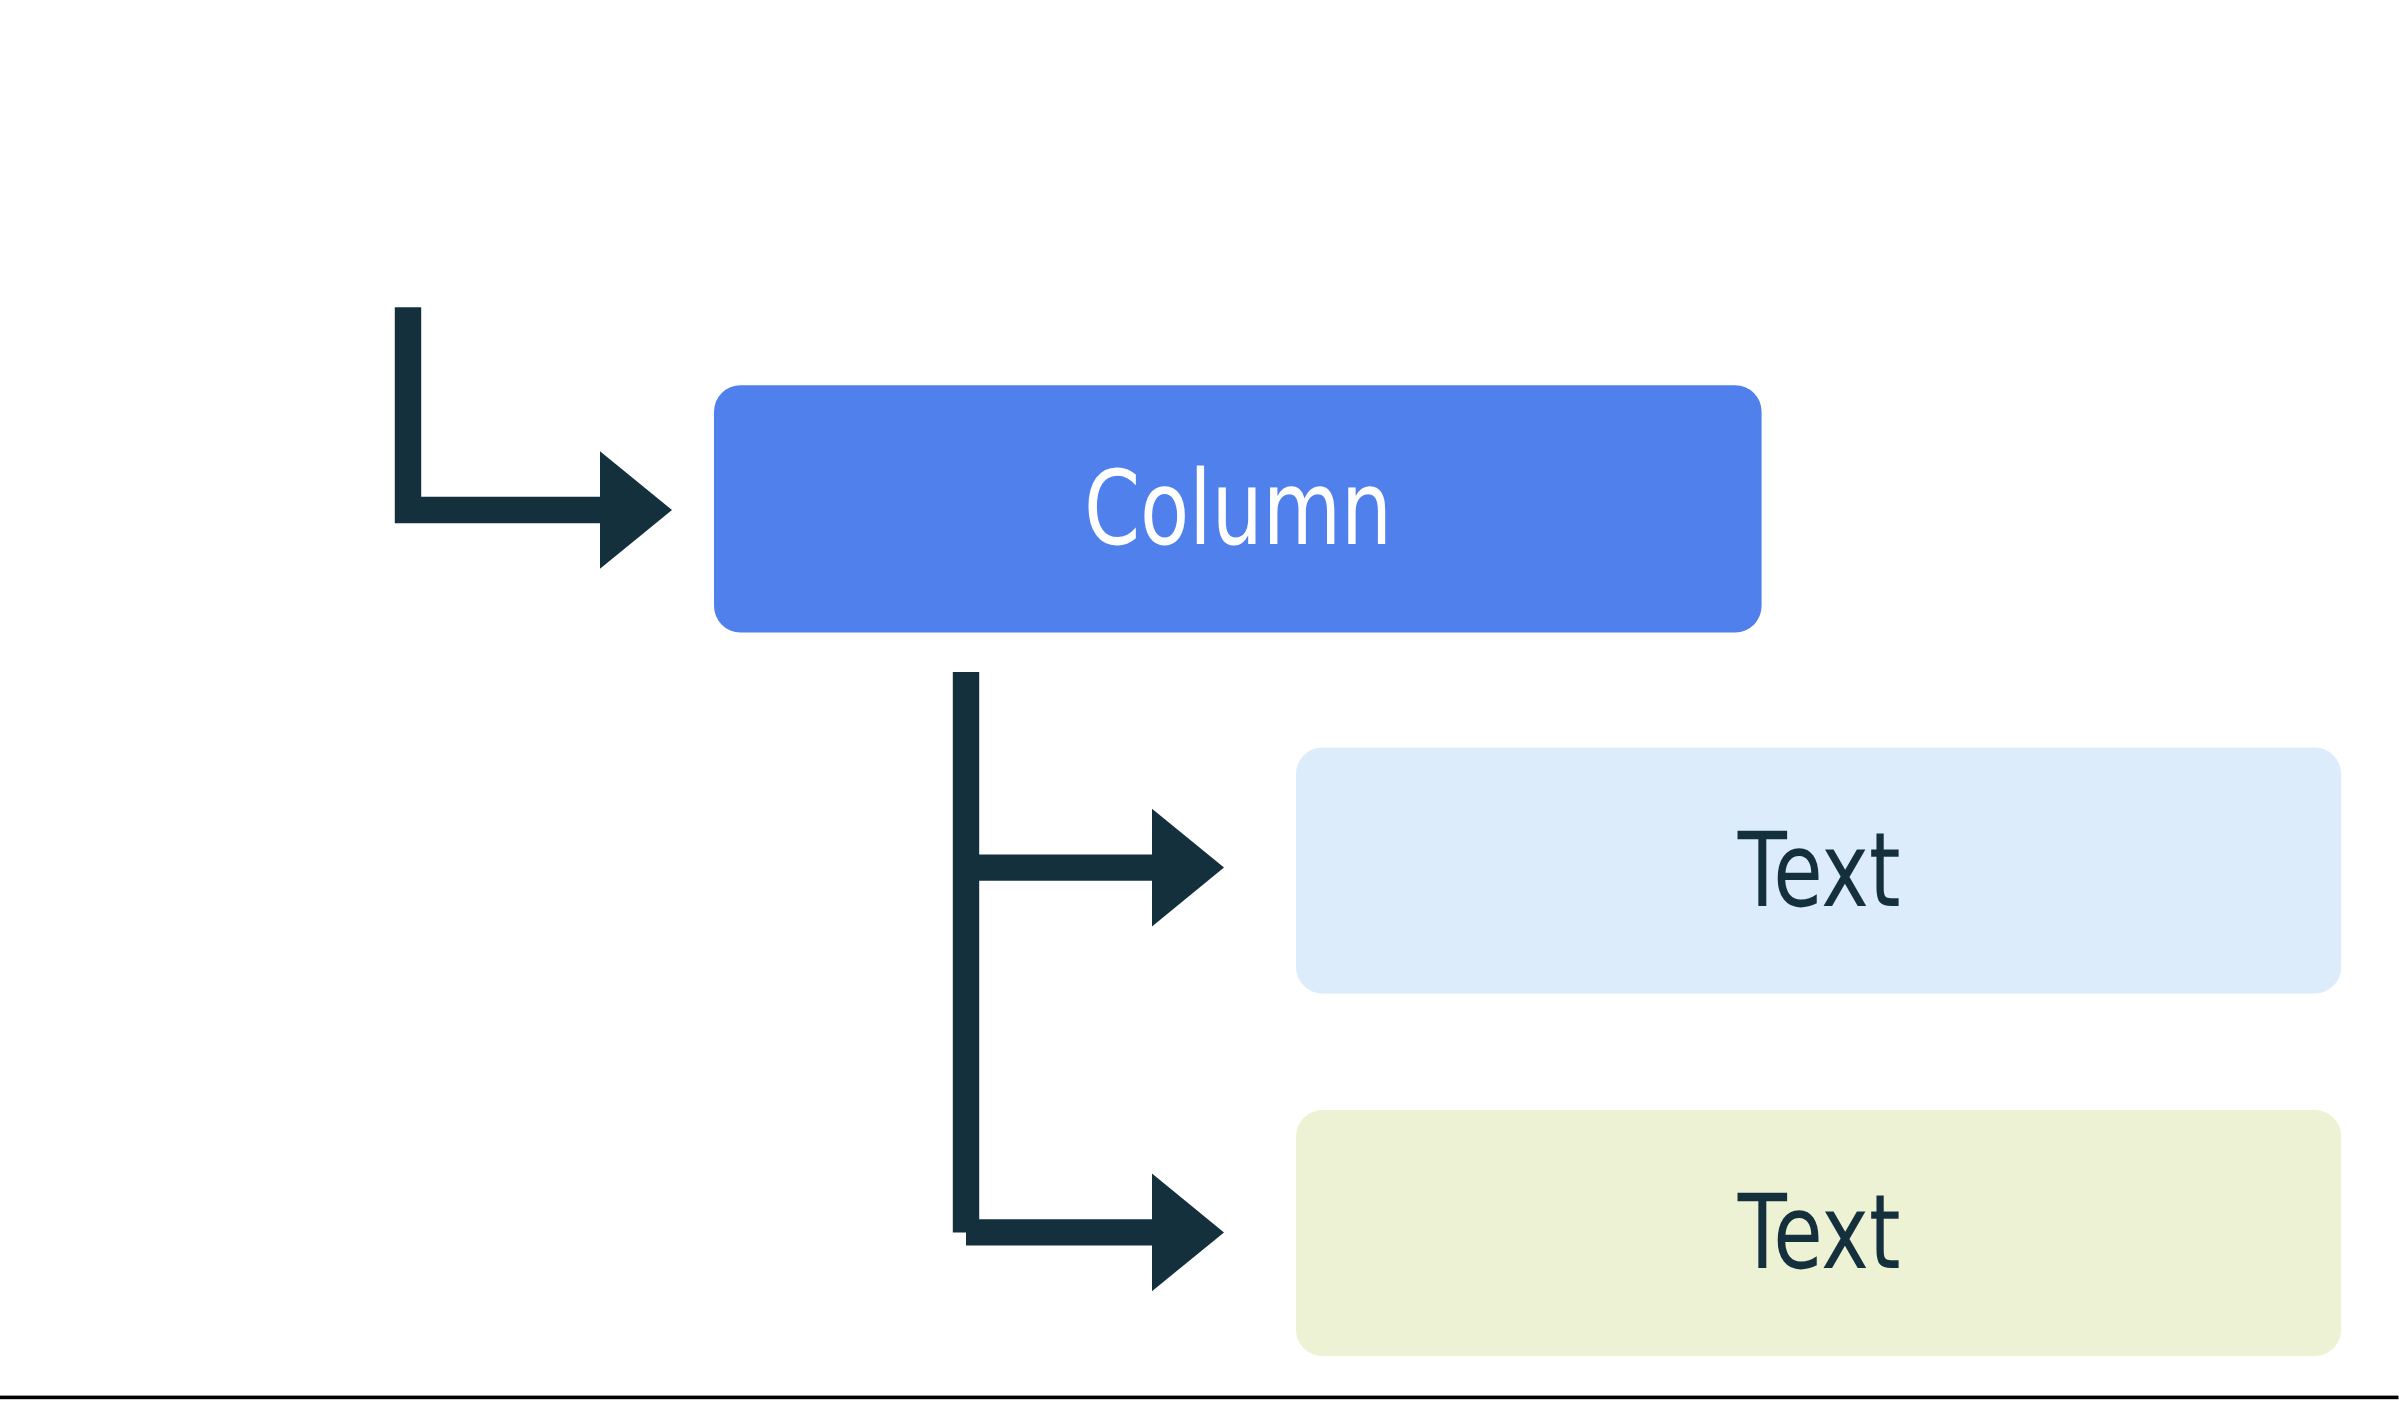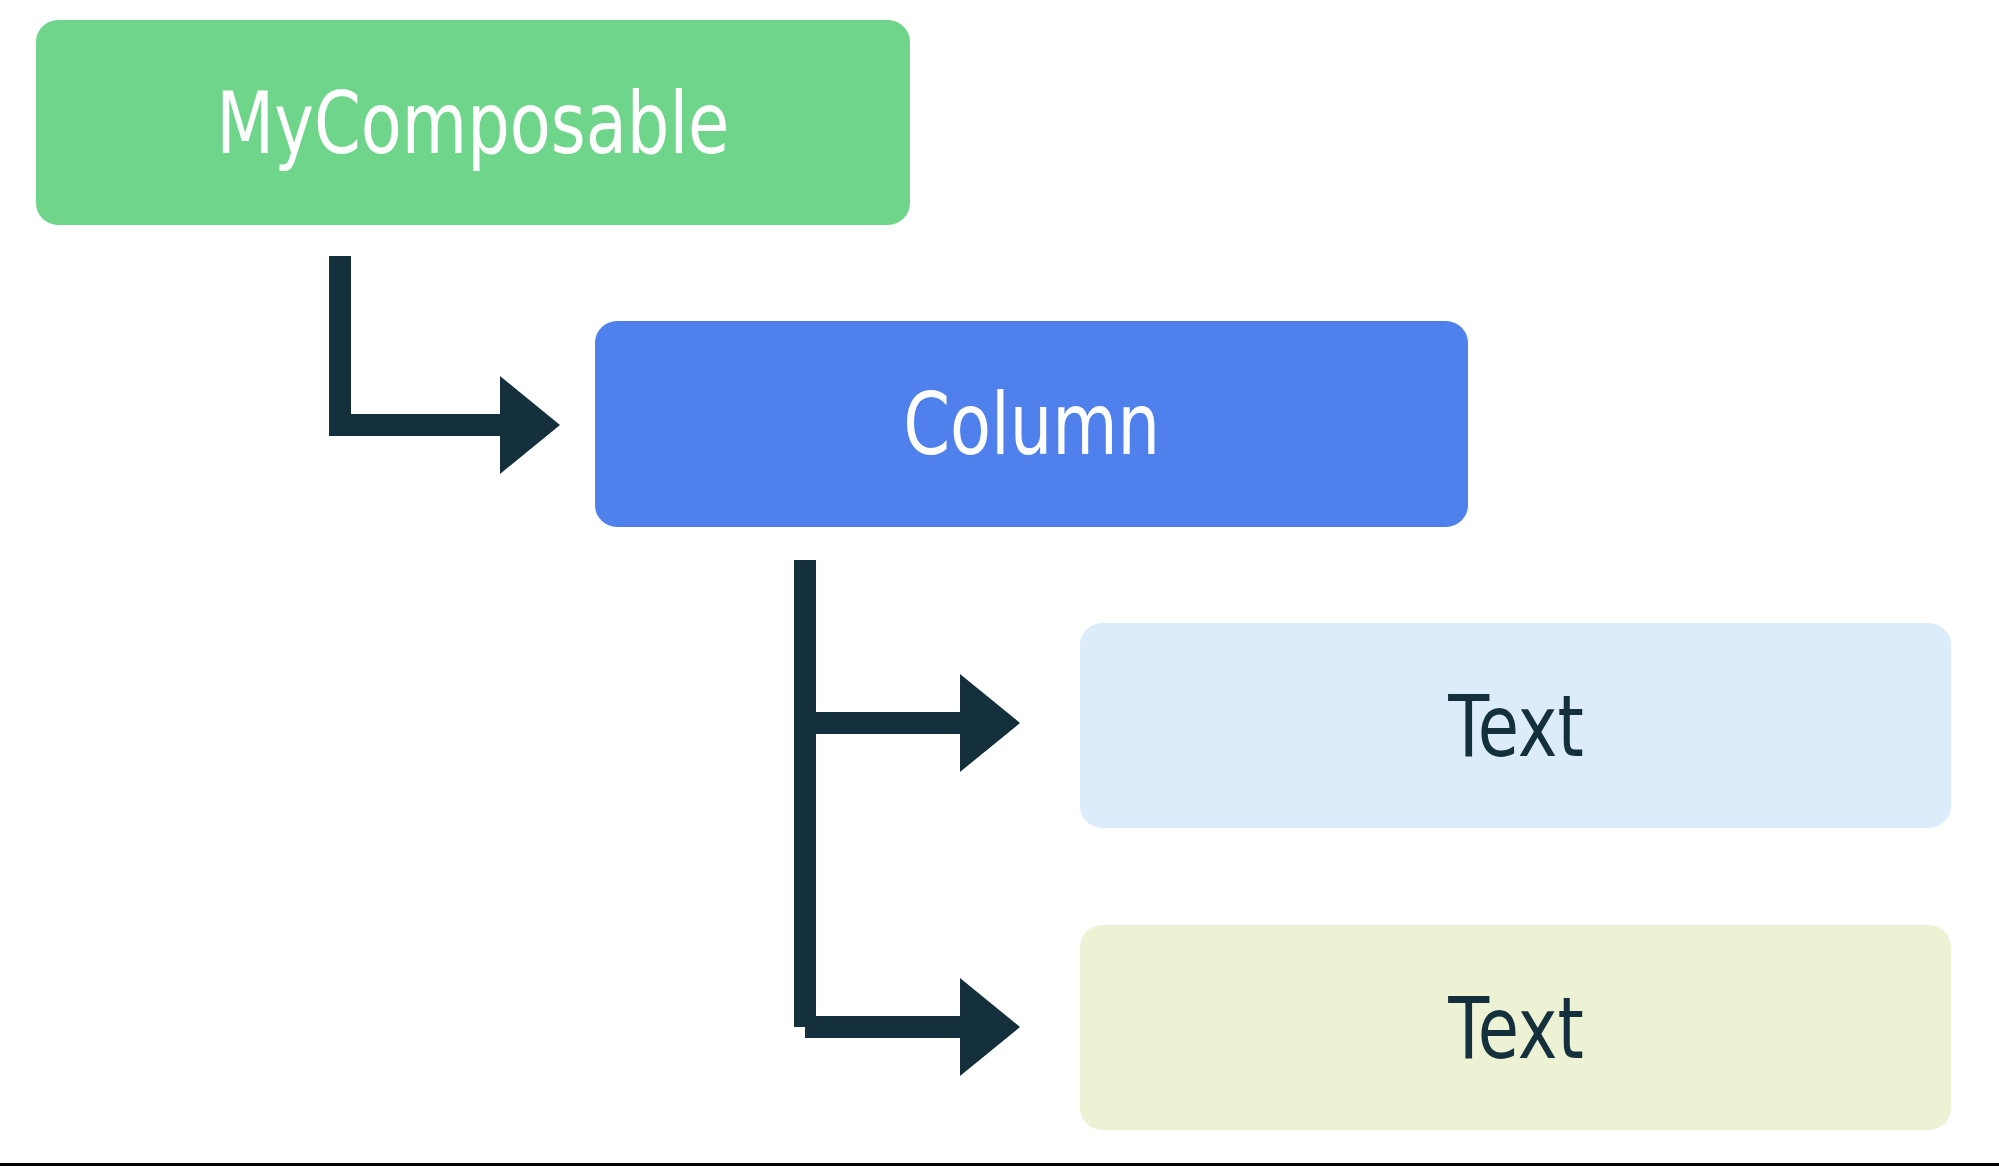--- a/index.html
+++ b/index.html
@@ -89,23 +89,20 @@
       <path d="M 805 723 L 975 723" fill="none" stroke="#14303d" stroke-width="22" stroke-linecap="butt"></path>
       <polygon points="960,674 1020,723 960,772" fill="#14303d"></polygon>
     </g>
 
     <g>
       <path d="M 805 1027 L 975 1027" fill="none" stroke="#14303d" stroke-width="22" stroke-linecap="butt"></path>
       <polygon points="960,978 1020,1027 960,1076" fill="#14303d"></polygon>
     </g>
   </svg>
 
-  <div class="node" id="node-root" style="background-color: rgb(110, 213, 138);">
-    <span class="node-label" style="color: rgb(255, 255, 255);">MyComposable</span>
-  </div>
 
   <div class="node" id="node-column" style="background-color: rgb(79, 128, 235);">
     <span class="node-label" style="color: rgb(255, 255, 255);">Column</span>
   </div>
 
   <div class="node" id="node-text-1" style="background-color: rgb(221, 236, 251);">
     <span class="node-label" style="color: rgb(20, 48, 61);">Text</span>
   </div>
 
   <div class="node" id="node-text-2" style="background-color: rgb(238, 242, 212);">

